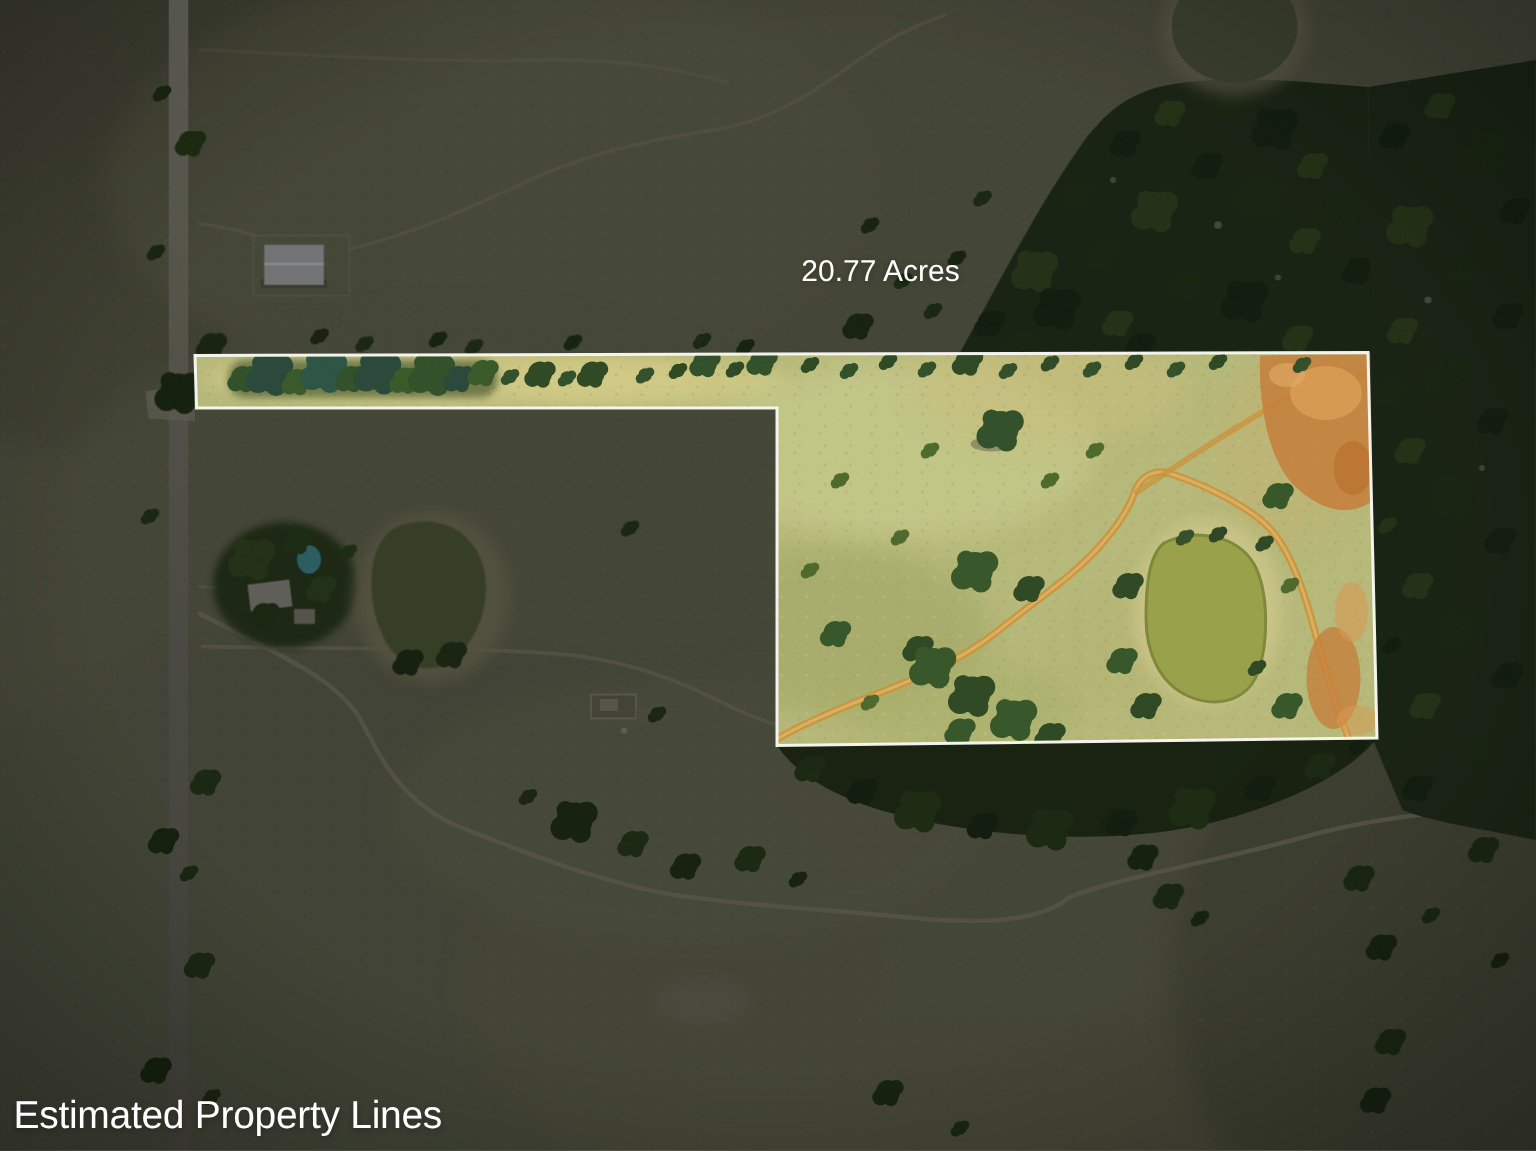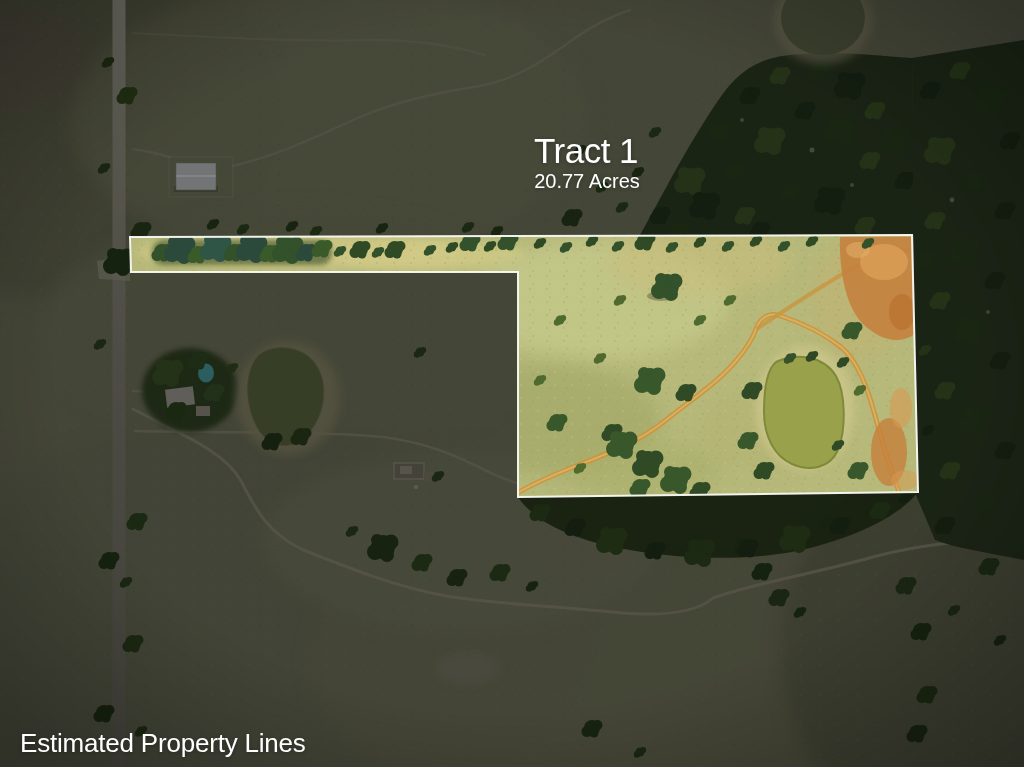--- a/index.html
+++ b/index.html
@@ -18,21 +18,21 @@
   .stage svg{position:absolute;left:0;top:0;display:block;}
   .overlay-label{
     position:absolute;color:var(--label-text);
     text-shadow:0 1px 5px rgba(0,0,0,.35);
     white-space:nowrap;line-height:1.05;
   }
   .tract-title{left:586px;top:133px;transform:translateX(-50%);
     font-size:35px;font-weight:500;letter-spacing:-0.5px;}
   .tract-acres{left:587px;top:171px;transform:translateX(-50%);
     font-size:20px;font-weight:500;letter-spacing:0;}
-  .footer-label{left:20px;top:730px;font-size:26px;font-weight:500;letter-spacing:-0.2px;}
+  .footer-label{left:9px;top:730px;font-size:26px;font-weight:500;letter-spacing:-0.2px;}
 </style>
 </head>
 <body>
 
 <div class="stage">
 
 <svg width="1024" height="767" viewBox="0 0 1024 767">
   <defs>
     <filter id="b2" x="-40%" y="-40%" width="180%" height="180%">
           <feGaussianBlur stdDeviation="2.5"></feGaussianBlur>
@@ -373,17 +373,16 @@
           <use href="#tS" x="860" y="390" fill="#4f6a2e"></use>
     </g>
   </g>
 
   <path fill-rule="evenodd" style="fill:var(--outside-dim)" d="M0,0H1024V767H0Z M130,237 L912,235 L918,492 L518,497 L518,272 L131,272 Z"></path>
   <rect x="0" y="0" width="1024" height="767" fill="url(#vg)"></rect>
 
   <polygon fill="none" style="stroke:var(--boundary-line)" stroke-width="2" opacity="0.97" points="130,237 912,235 918,492 518,497 518,272 131,272"></polygon>
 </svg>
 
-<div class="overlay-label tract-title">Tract 1</div>
 <div class="overlay-label tract-acres">20.77 Acres</div>
 <div class="overlay-label footer-label">Estimated Property Lines</div>
 
 </div>
 
 </body></html>

